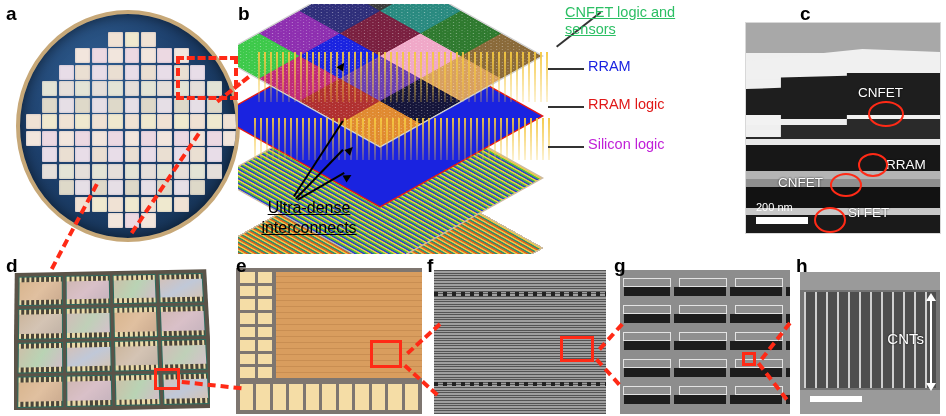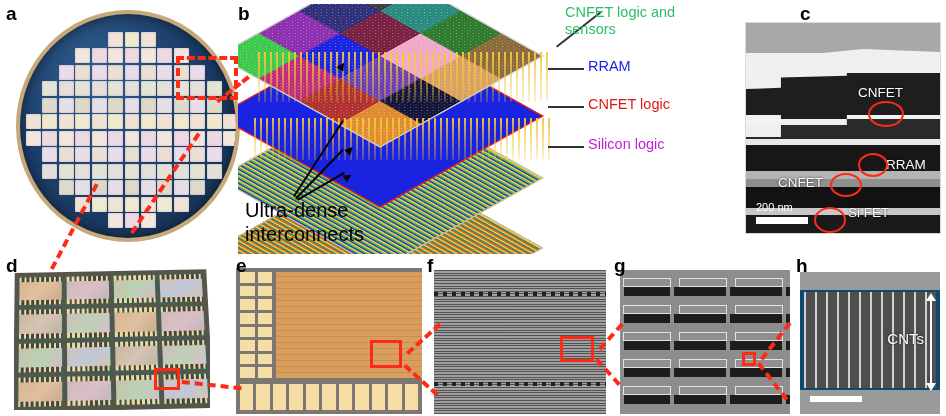--- a/index.html
+++ b/index.html
@@ -114,25 +114,27 @@
   }
   .leader {
     position: absolute;
     height: 0;
     border-top: 2px solid #333333;
     z-index: 34;
   }
   .leader-diag { transform-origin: 0 0; }
   .udi-label {
     position: absolute;
-    font-size: 20px;
+    font-size: 16px;
     color: #000000;
+    text-align: center;
     line-height: 1.22;
     white-space: pre-line;
     z-index: 35;
+    text-decoration: underline;
   }
   .arrow-line {
     position: absolute;
     height: 0;
     border-top: 2.2px solid #000000;
     transform-origin: 0 0;
     z-index: 34;
   }
   .arrow-head {
     position: absolute;
@@ -252,21 +254,21 @@
   .gdev-light {
     position: absolute;
     border: 1.2px solid #e3e3e3;
     background: rgba(150,150,150,.25);
   }
 
   
   #cnt-wrap { left: 800px; top: 272px; width: 140px; height: 142px; }
   .cnt-img {
     position: absolute; inset: 0;
-    background: #0c4a6e;
+    background: #737373;
     overflow: hidden;
   }
   .cnt-top, .cnt-bot {
     position: absolute; left: 0; right: 0;
     background: #9a9a9a;
   }
   .cnt-lines {
     position: absolute;
     background:
       repeating-linear-gradient(90deg,
@@ -516,28 +518,28 @@
   </div>
 
   <div class="pillars" style="left:258px; top:52px; width:290px; height:50px; z-index:5;
        -webkit-mask-image:linear-gradient(180deg,rgba(0,0,0,1) 0%,rgba(0,0,0,.25) 100%);
        mask-image:linear-gradient(180deg,rgba(0,0,0,1) 0%,rgba(0,0,0,.25) 100%);"></div>
   <div class="pillars" style="left:254px; top:118px; width:296px; height:42px; z-index:5;
        -webkit-mask-image:linear-gradient(180deg,rgba(0,0,0,1) 0%,rgba(0,0,0,.25) 100%);
        mask-image:linear-gradient(180deg,rgba(0,0,0,1) 0%,rgba(0,0,0,.25) 100%);"></div>
 
   <div class="leader leader-diag" style="left:556px; top:46px; width:56px; transform:rotate(-38deg);"></div>
-  <div class="blabel" style="left:565px; top:4px; color:#2cbf64;">CNFET logic and
+  <div class="blabel" style="left:565px; top:4px; color:#2cbf64;text-decoration:underline;">CNFET logic and
 sensors</div>
 
   <div class="leader" style="left:548px; top:68px; width:36px;"></div>
   <div class="blabel" style="left:588px; top:58px; color:#1a23e0;">RRAM</div>
 
   <div class="leader" style="left:548px; top:106px; width:36px;"></div>
-  <div class="blabel" style="left:588px; top:96px; color:#e01818;">CNFET logic</div>
+  <div class="blabel" style="left:588px; top:96px; color:#e01818;">RRAM logic</div>
 
   <div class="leader" style="left:548px; top:146px; width:36px;"></div>
   <div class="blabel" style="left:588px; top:136px; color:#c020d8;">Silicon logic</div>
 
   <div class="arrow-line" style="left:293px; top:196px; width:90px; transform:rotate(-57deg);"></div>
   <div class="arrow-head" style="left:338px; top:62px; transform:rotate(33deg);"></div>
   <div class="arrow-line" style="left:295px; top:198px; width:68px; transform:rotate(-46deg);"></div>
   <div class="arrow-head" style="left:346px; top:146px; transform:rotate(44deg);"></div>
   <div class="arrow-line" style="left:297px; top:199px; width:54px; transform:rotate(-30deg);"></div>
   <div class="arrow-head" style="left:344px; top:173px; transform:rotate(60deg);"></div>

